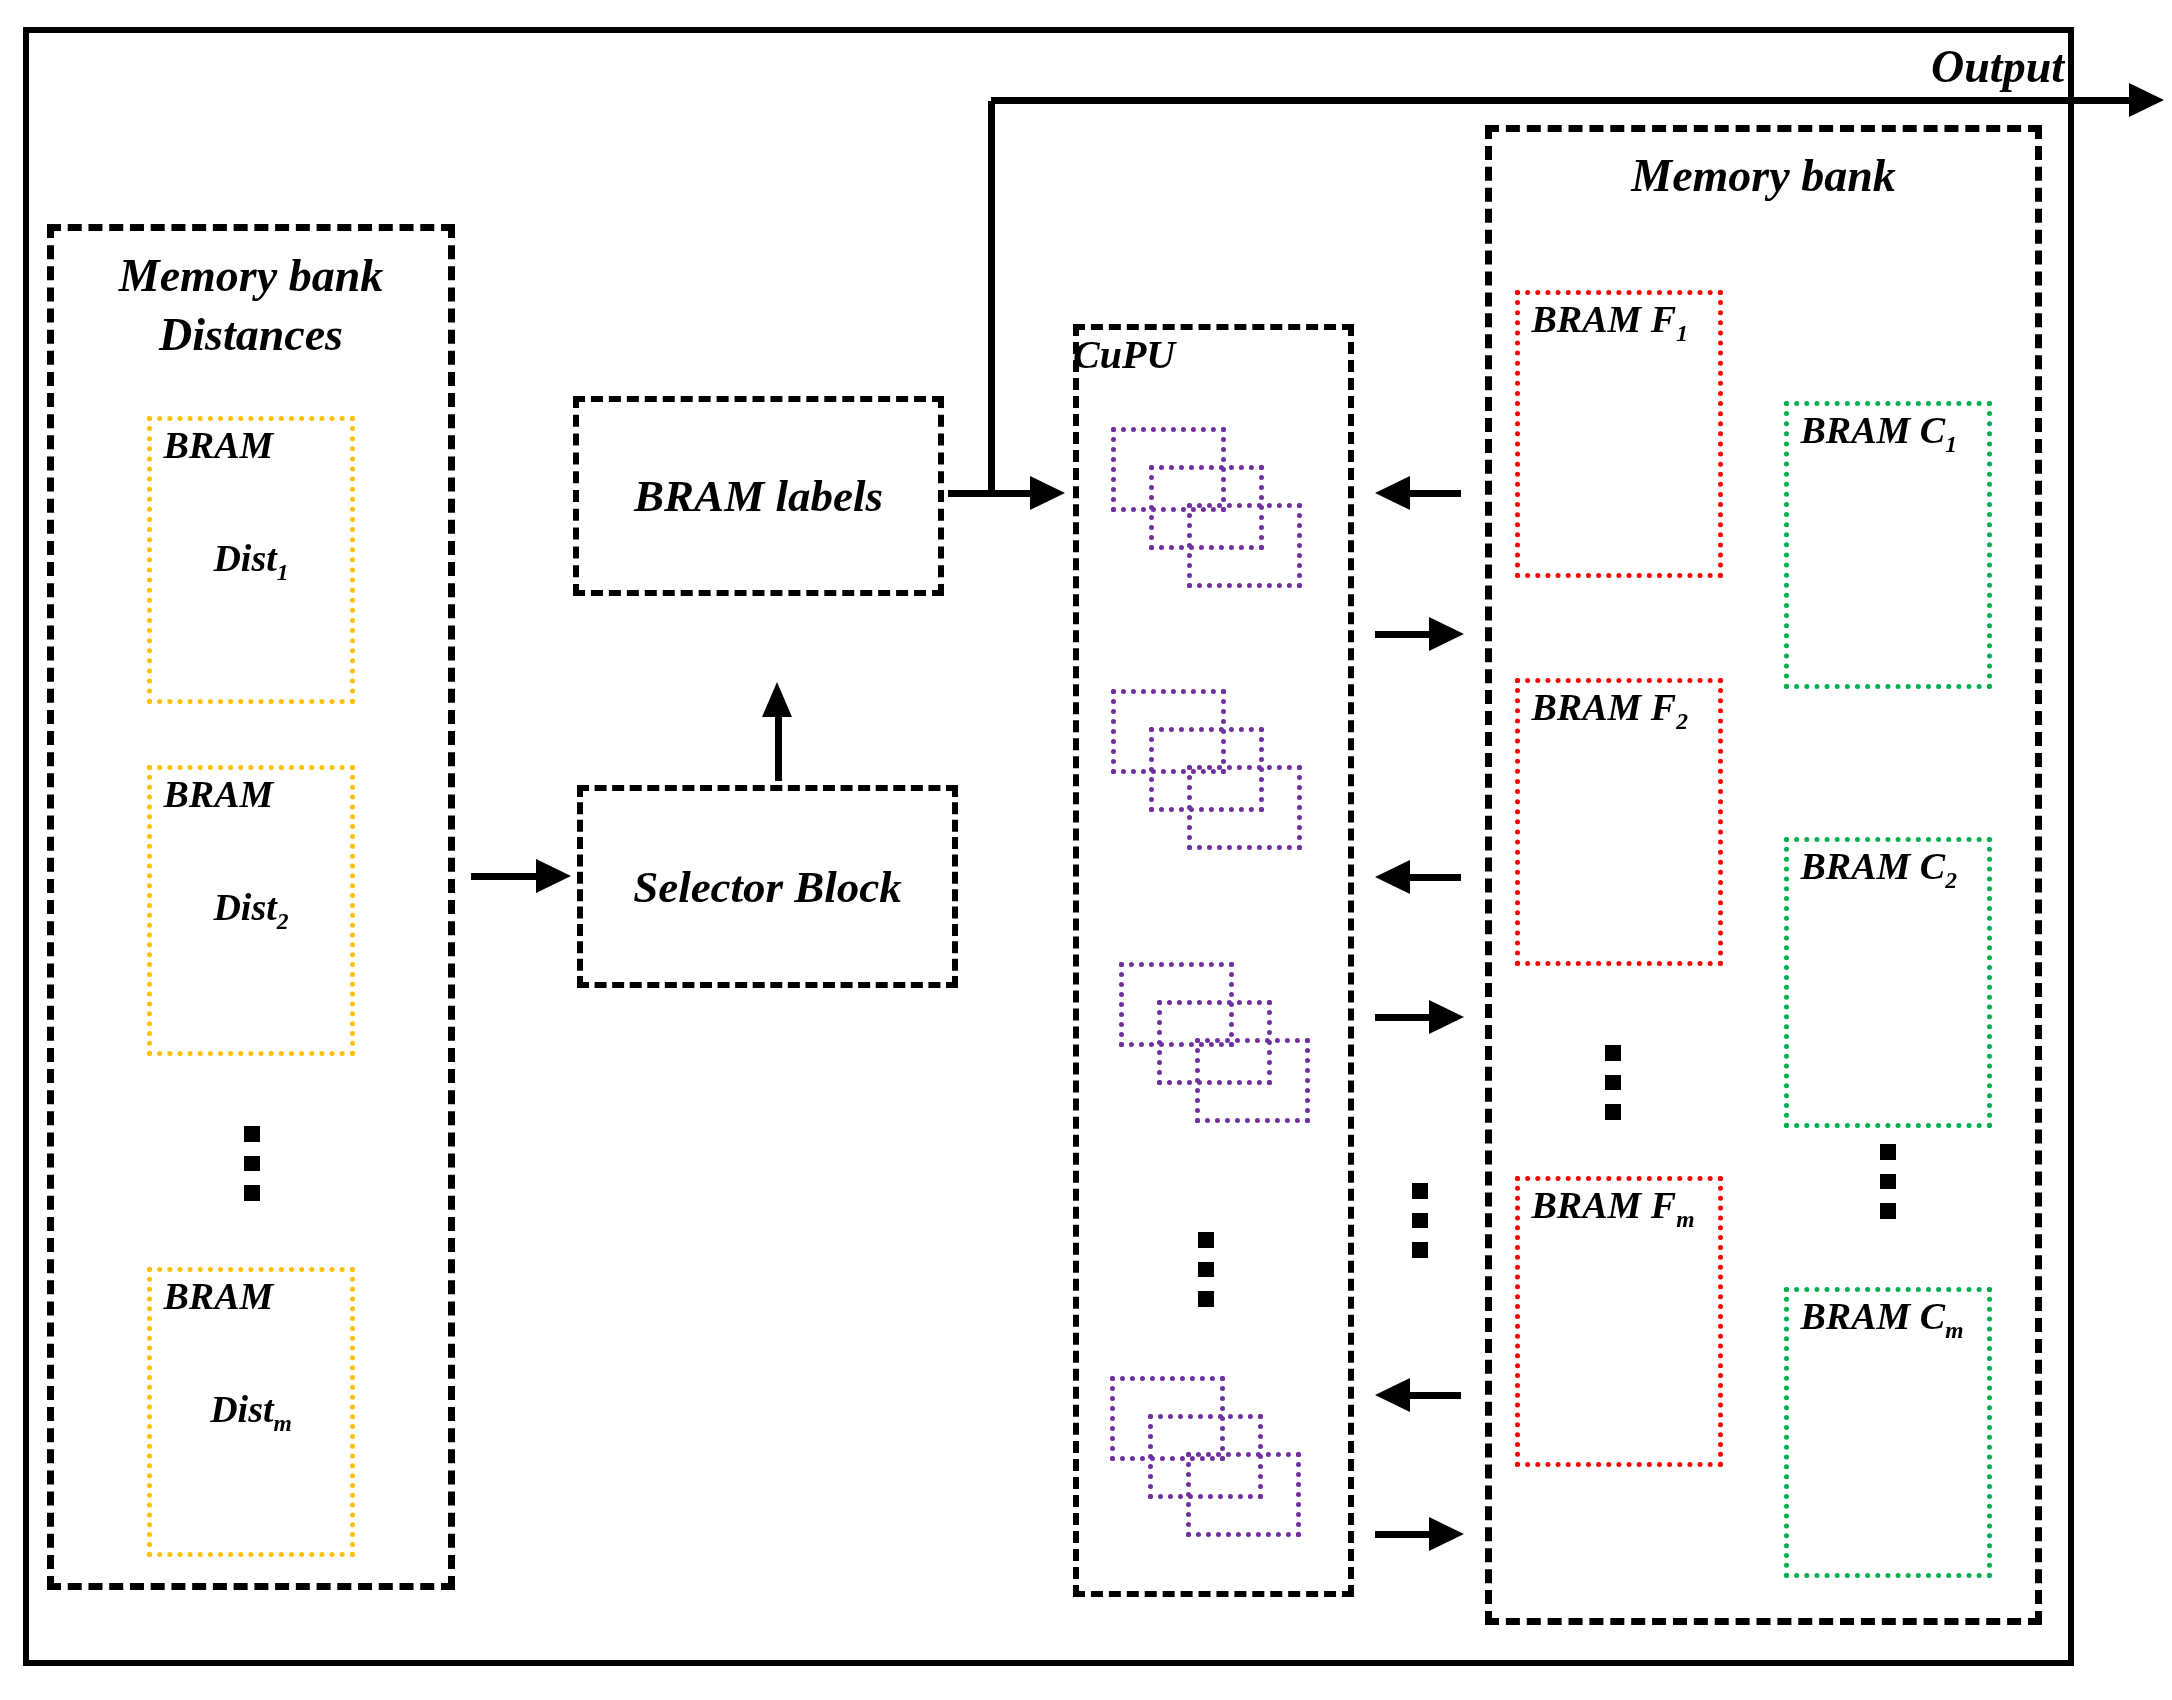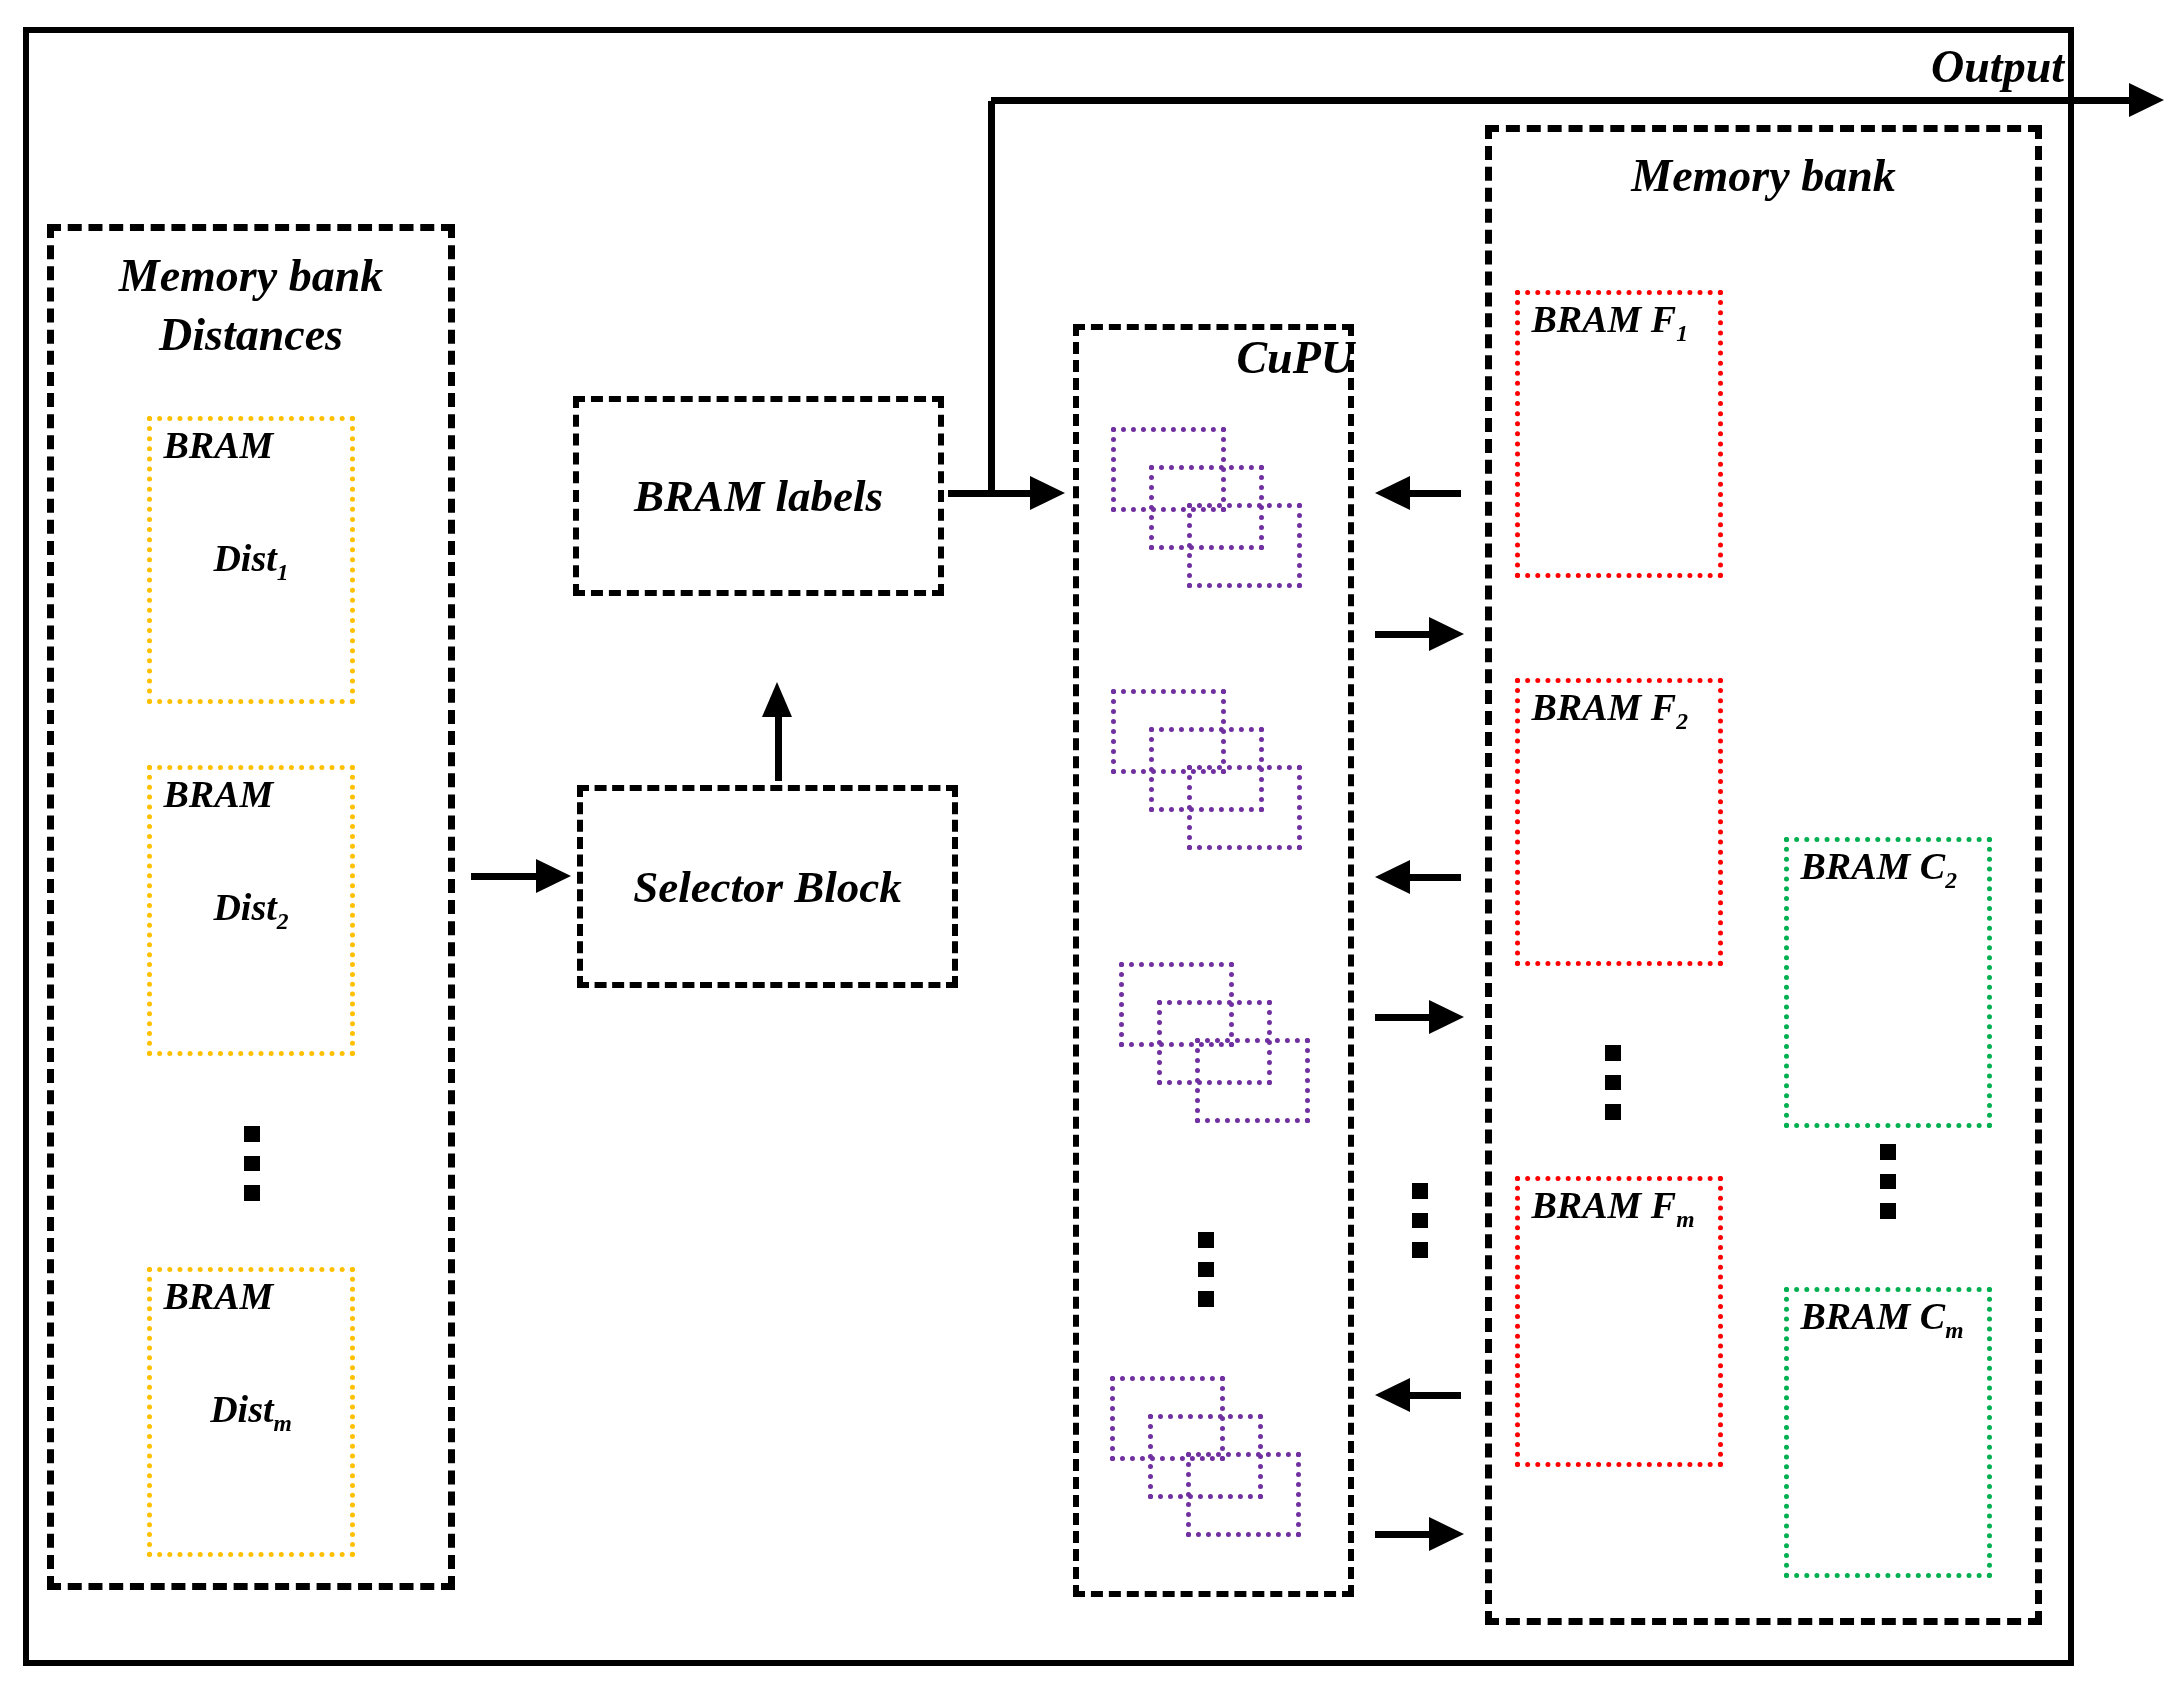--- a/index.html
+++ b/index.html
@@ -18,21 +18,21 @@
   .bank-box { border: 7.4px dashed #000; }
   .block-box { border: 6.6px dashed #000; }
   .chip { border: 5.8px dotted #FFC000; }
   .chip.red { border-color: #FF0000; }
   .chip.green { border-color: #00B050; }
   .chip-type { position:absolute; top:1.6px; left:11.5px; font-size:38px; font-weight:600; white-space:nowrap; }
   .chip-name { position:absolute; top:115px; left:0; width:100%; text-align:center; font-size:38px; font-weight:600; white-space:nowrap; }
   sub { font-size:0.62em; }
   .bank-title { text-align:center; font-size:46px; font-weight:600; line-height:1.28; }
   .block-label { display:flex; align-items:center; justify-content:center; font-size:45px; font-weight:600; }
-  .cupu-title { text-align:right; font-size:46px; font-weight:600; }
+  .cupu-title { text-align:left; font-size:40px; font-weight:600; }
   .output-label { text-align:right; font-size:46px; font-weight:600; }
   .hline, .vline { background:#000; }
   .head-right { width:0; height:0; border-top:17.3px solid transparent; border-bottom:17.3px solid transparent; border-left:35px solid #000; }
   .head-left  { width:0; height:0; border-top:17.3px solid transparent; border-bottom:17.3px solid transparent; border-right:35px solid #000; }
   .head-up    { width:0; height:0; border-left:15.7px solid transparent; border-right:15.7px solid transparent; border-bottom:35px solid #000; }
   .vdots { display:flex; flex-direction:column; gap:14px; }
   .vdots span { width:15.7px; height:15.7px; background:#000; }
   .pcluster { width:194px; height:164px; }
   .prect { position:absolute; width:115px; height:85px; border:5.8px dotted #7030A0; }
   .prect.o1 { left:0;  top:0; }
@@ -161,20 +161,23 @@
   </div>
   <div class="abs vdots" style="left:1605px; top:1045px;">
       <span></span>
       <span></span>
       <span></span>
     </div>
   <div class="abs chip red" style="left:1515px; top:1176px; width:208px; height:291px;">
     <div class="chip-type"><span>BRAM F</span><sub>m</sub></div>
   </div>
 
+  <div class="abs chip green" style="left:1784px; top:401px; width:208px; height:288px;">
+    <div class="chip-type"><span>BRAM C</span><sub>1</sub></div>
+  </div>
   <div class="abs chip green" style="left:1784px; top:789px; width:208px; height:291px;margin-top:48px;">
     <div class="chip-type"><span>BRAM C</span><sub>2</sub></div>
   </div>
   <div class="abs vdots" style="left:1880px; top:1144px;">
       <span></span>
       <span></span>
       <span></span>
     </div>
   <div class="abs chip green" style="left:1784px; top:1287px; width:208px; height:291px;">
     <div class="chip-type"><span>BRAM C</span><sub>m</sub></div>

